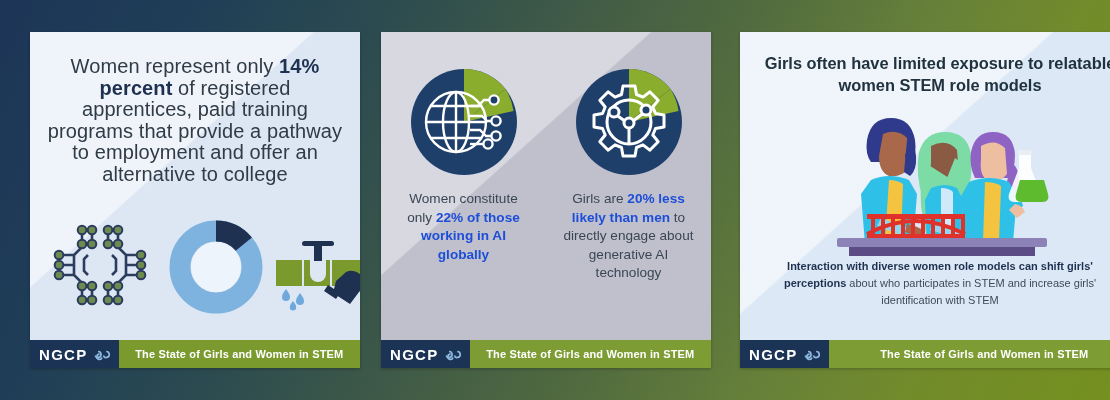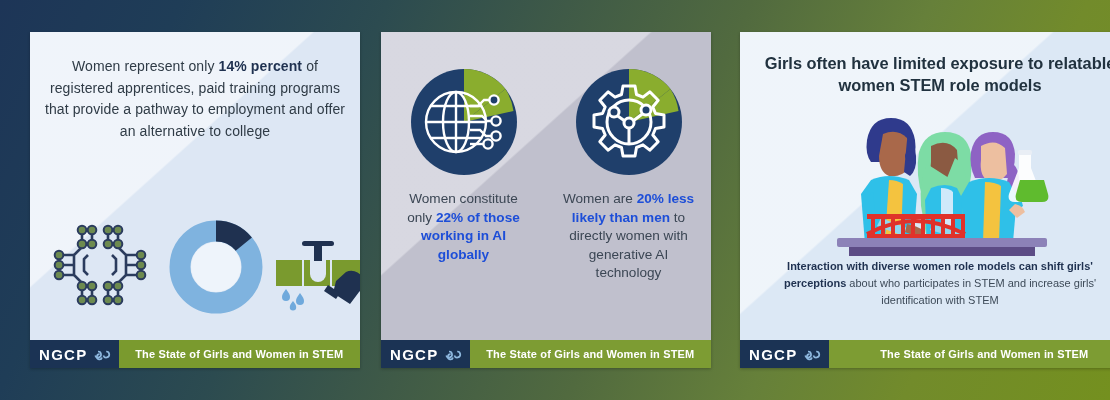--- a/index.html
+++ b/index.html
@@ -35,21 +35,21 @@
 
   
   .wedge{position:absolute;inset:0;
          background:linear-gradient(138deg, rgba(255,255,255,.55) 0%, rgba(255,255,255,.55) 42%, rgba(255,255,255,0) 42.4%, rgba(255,255,255,0) 100%);}
   .wedge2{position:absolute;inset:0;
          background:linear-gradient(138deg, rgba(255,255,255,.30) 0%, rgba(255,255,255,.30) 40%, rgba(0,0,0,.035) 40.4%, rgba(0,0,0,.035) 100%);}
 
   
   .c1-text{position:absolute;left:14px;right:14px;top:24px;
            text-align:center;color:#2f3b46;
-           font-size:14px;line-height:21.5px;letter-spacing:.1px;}
+           font-size:20px;line-height:21.5px;letter-spacing:.1px;}
   .c1-text b{color:#1f3150;font-weight:700;}
 
   .c1-icons{position:absolute;left:0;right:0;top:185px;height:110px;}
   .ic{position:absolute;top:0;}
   #circuit-ic{left:22px;}
   #donut-ic{left:136px;}
   #pipe-ic{left:244px;top:16px;}
 
   .donut-label{position:absolute;left:136px;top:0;width:100px;height:100px;
     display:flex;align-items:center;justify-content:center;
@@ -220,21 +220,21 @@
               <circle cx="56" cy="56" r="22"></circle>
               <path d="M56 78 V58 M56 58 L42 48 M56 58 L72 46"></path>
             </g>
             <g fill="#1f3f6b" stroke="#ffffff" stroke-width="3">
               <circle cx="41" cy="46" r="5"></circle>
               <circle cx="56" cy="57" r="5"></circle>
               <circle cx="73" cy="44" r="5"></circle>
             </g>
           </svg>
           <div class="cap">
-            <span>Women are </span><b>20% less likely than men</b><span> to directly women with generative AI technology</span>
+            <span>Girls are </span><b>20% less likely than men</b><span> to directly engage about generative AI technology</span>
           </div>
         </div>
       </div>
     </div>
 
     <div class="footer">
       <div class="ngcp">
         <span class="ngcp-word">NGCP</span>
         <svg class="ngcp-mark" width="20" height="18" viewBox="0 0 20 18">
           <g fill="none" stroke="#8fb9e0" stroke-width="1.7">

